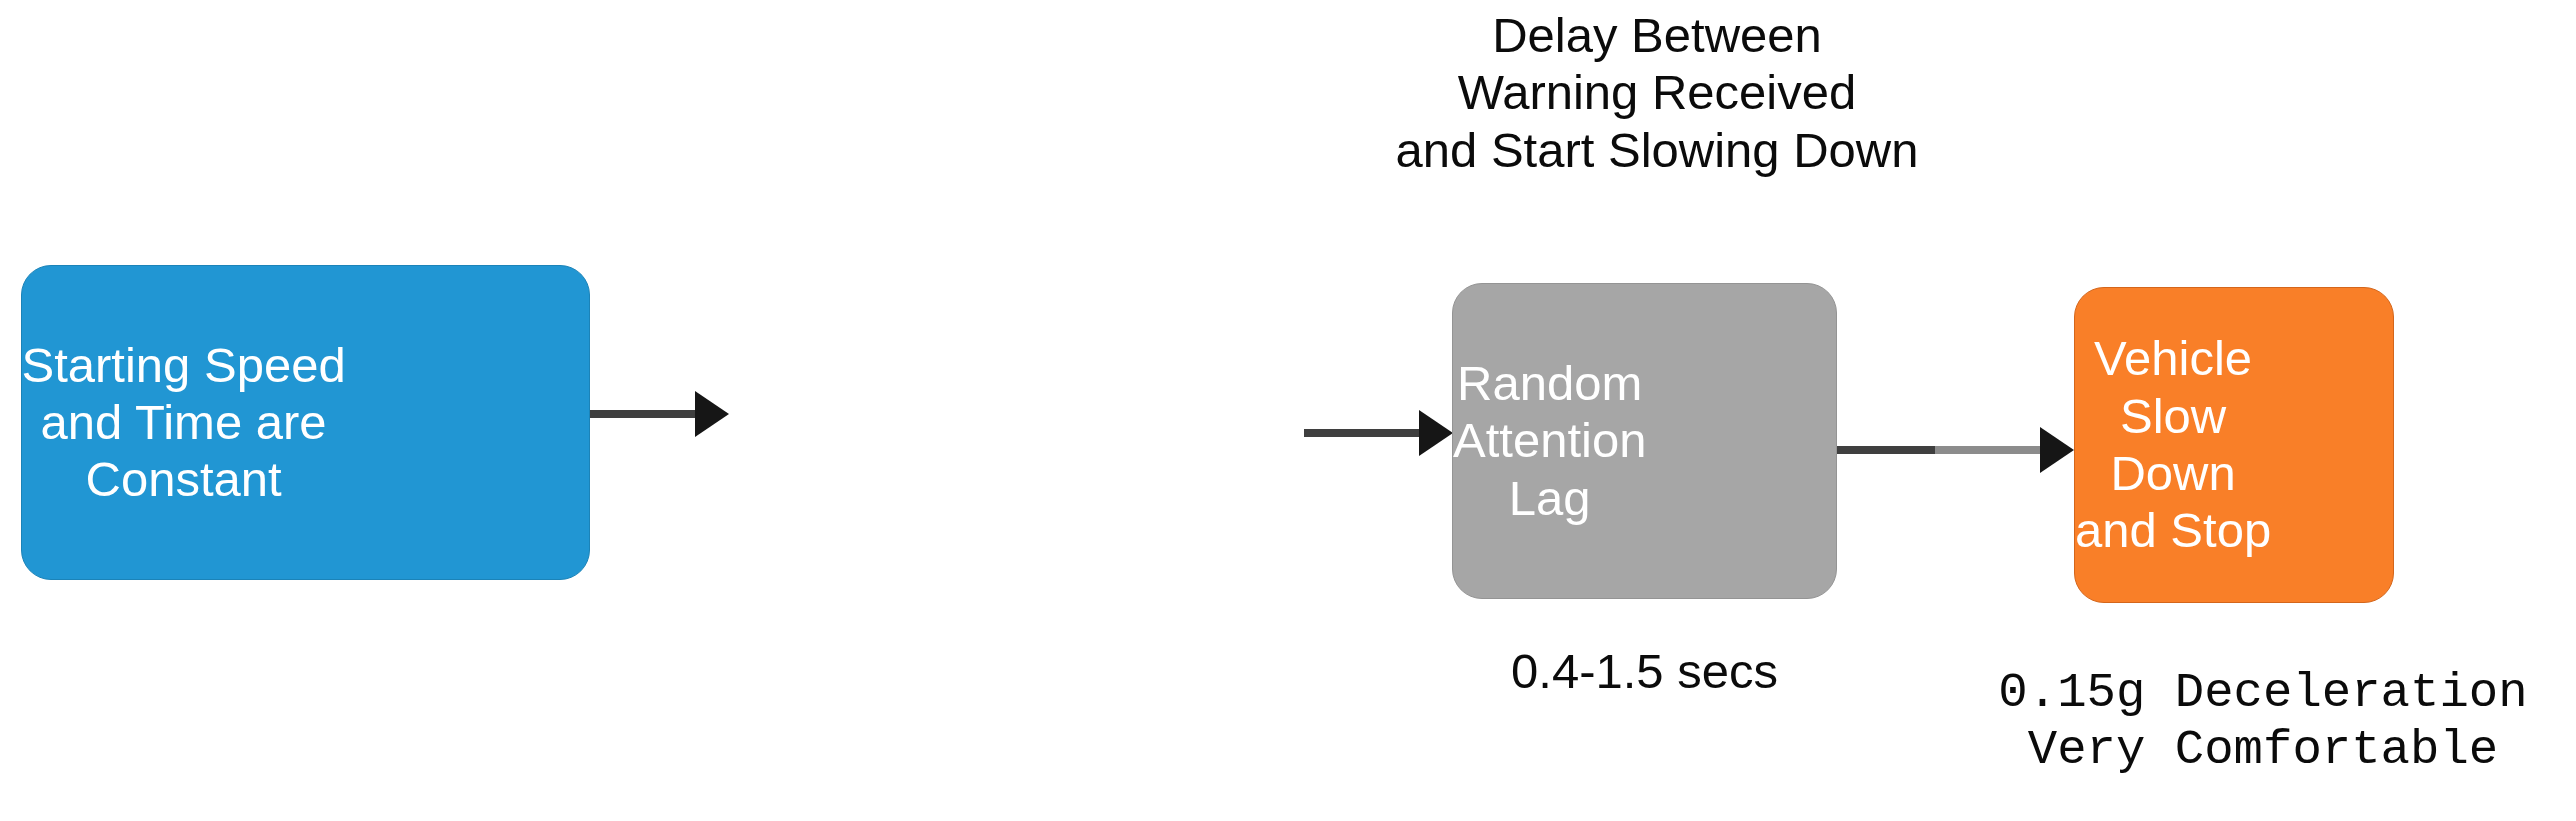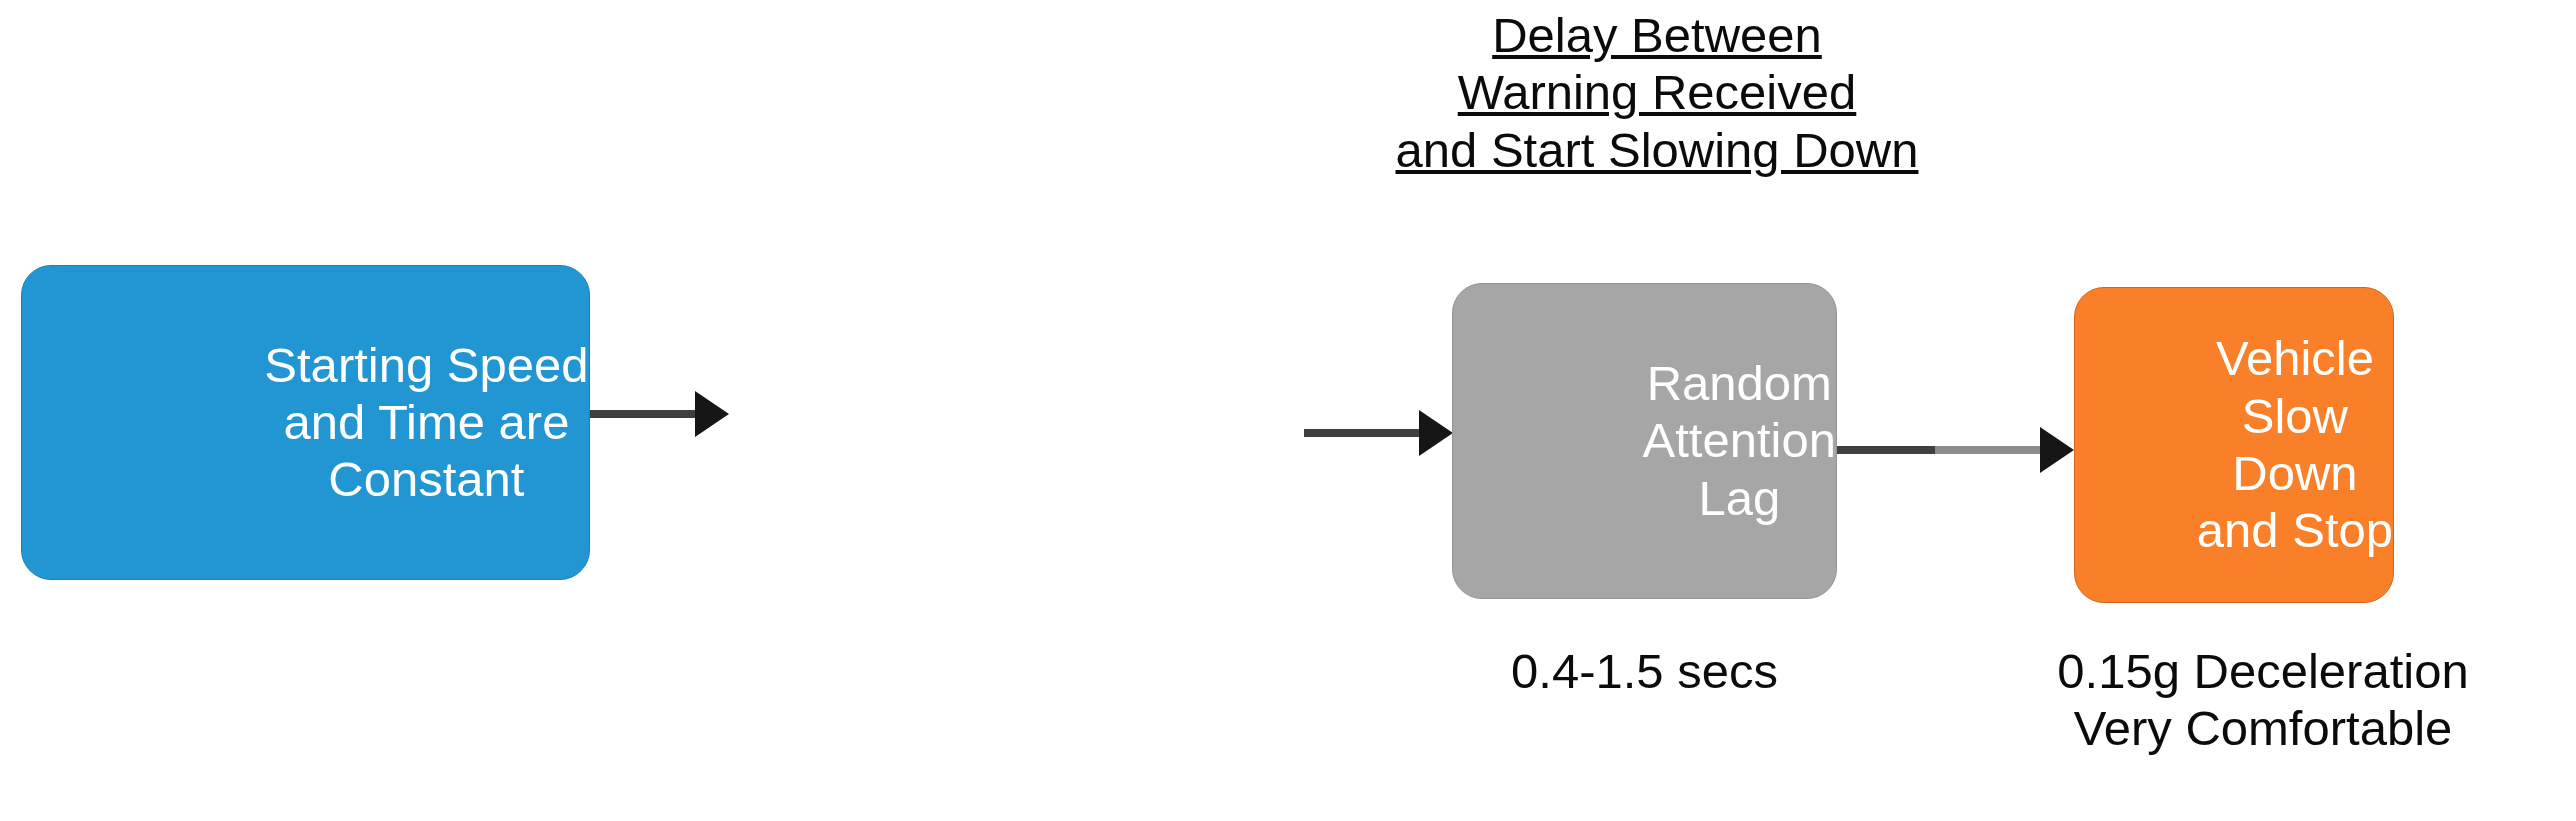--- a/index.html
+++ b/index.html
@@ -17,21 +17,21 @@
     background: #ffffff;
     overflow: hidden;
   }
 
   
   .node {
     position: absolute;
     box-sizing: border-box;
     display: flex;
     align-items: center;
-    justify-content: flex-end;
+    justify-content: flex-start;
     text-align: center;
     color: #ffffff;
     font-weight: 400;
     line-height: 1.17;
     white-space: pre-line;
     letter-spacing: 0px;
   }
   .node-blue {
     background: #2196D3;
     border: 1.8px solid #1B83B8;
@@ -91,21 +91,21 @@
     line-height: 1.17;
     white-space: pre-line;
     text-align: center;
   }
 </style>
 </head>
 <body>
 
 <div id="canvas">
 
-  <div class="annotation" style="left:1296px; top:7.1px; width:722px;text-decoration:underline;">Delay Between
+  <div class="annotation" style="left:1296px; top:7.1px; width:722px;">Delay Between
 Warning Received
 and Start Slowing Down</div>
 
   <div class="node node-blue" style="left:20.5px; top:265px; width:569px; height:315px;">
     <span>Starting Speed
 and Time are
 Constant</span>
   </div>
 
   <div class="arrow" style="left:590px; top:410px; width:139px;">
@@ -133,17 +133,17 @@
 
   <div class="node node-orange" style="left:2074px; top:287px; width:320px; height:316px;">
     <span>Vehicle
 Slow
 Down
 and Stop</span>
   </div>
 
   <div class="annotation" style="left:1452px; top:643px; width:385px;">0.4-1.5 secs</div>
 
-  <div class="annotation" style="left:1951px; top:643px; width:624px;">0.15g Deceleration
+  <div class="annotation" style="left:1951px; top:665px; width:624px;font-family:Liberation Mono, monospace;">0.15g Deceleration
 Very Comfortable</div>
 
 </div>
 
 
 </body></html>

